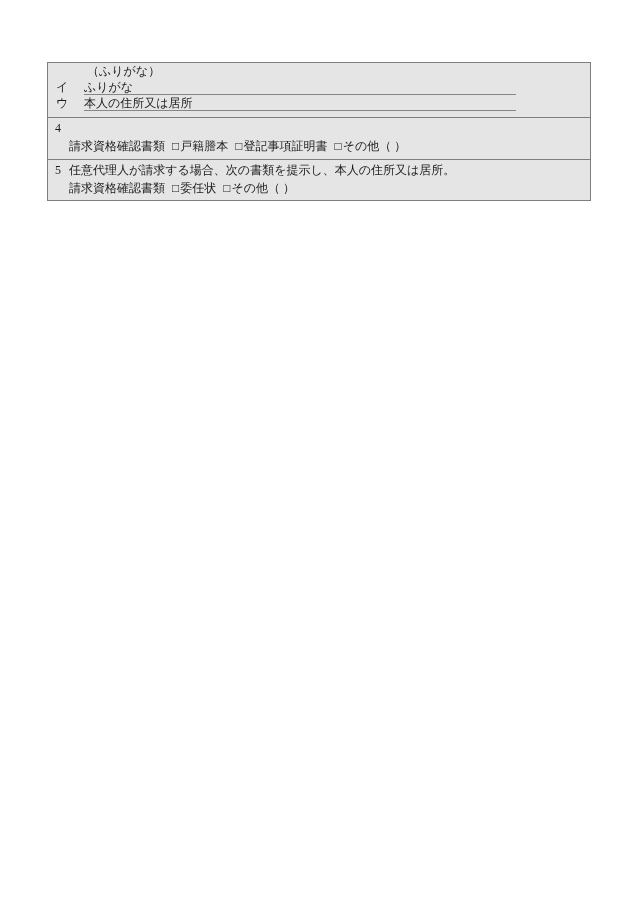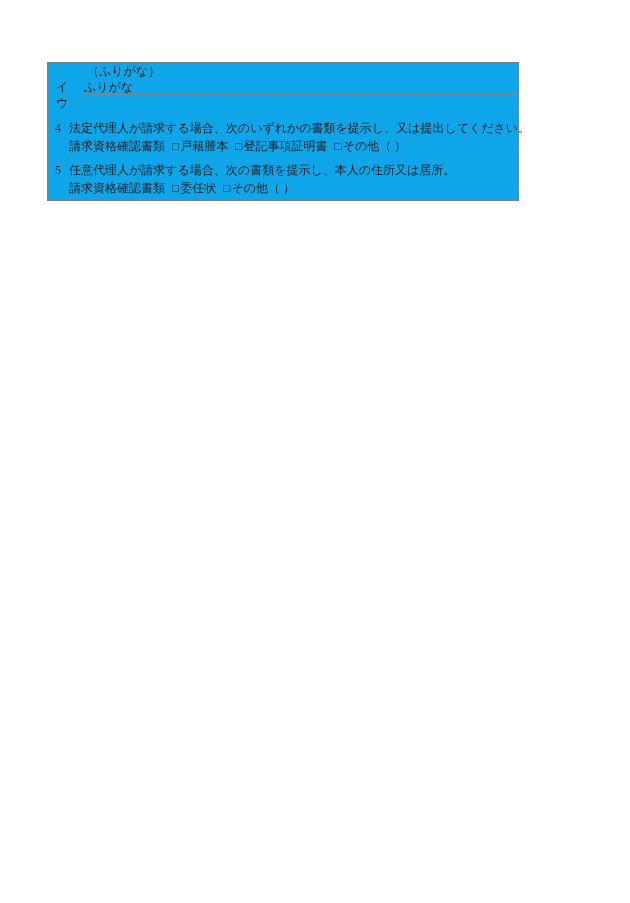--- a/index.html
+++ b/index.html
@@ -8,23 +8,23 @@
     background: #ffffff;
     font-family: "Liberation Serif", "DejaVu Serif", serif;
     font-size: 12px;
     color: #1c1c1c;
     position: relative;
     overflow: hidden;
   }
   .form-box {
     position: absolute;
     left: 47px; top: 62px;
-    width: 472px;
+    width: 544px;
     border: 1px solid #7e7e7e;
-    background: #0ea5e9;
+    background: #e5e5e5;
   }
   
   .sec-personal { height: 54px; }
   .furigana-line { margin-left: 39px; height: 16px; line-height: 16px; }
   .fill-row { display: flex; margin-left: 8px; height: 16px; line-height: 16px; }
   .fill-marker { width: 28px; flex: none; }
   .fill-line {
     width: 432px;
     border-bottom: 1px solid #868686;
     white-space: nowrap;
@@ -45,27 +45,27 @@
 <div class="form-box">
 
   <div class="sec-personal">
     <div class="furigana-line">（ふりがな）</div>
     <div class="fill-row">
       <span class="fill-marker">イ</span>
       <span class="fill-line"><span>ふりがな</span></span>
     </div>
     <div class="fill-row">
       <span class="fill-marker">ウ</span>
+      <span class="fill-line"><span>本人の住所又は居所</span></span>
     </div>
   </div>
 
   <div class="sec-item sec-item-4">
     <div class="item-head">
       <span class="item-num">4</span>
-      <span>法定代理人が請求する場合、次のいずれかの書類を提示し、又は提出してください。</span>
     </div>
     <div class="docs-line">
       <span>請求資格確認書類</span><span class="opt"><span class="cbx">□</span><span>戸籍謄本</span></span><span class="opt"><span class="cbx">□</span><span>登記事項証明書</span></span><span class="opt"><span class="cbx">□</span><span>その他（ ）</span></span>
     </div>
   </div>
 
   <div class="sec-item sec-item-5">
     <div class="item-head">
       <span class="item-num">5</span>
       <span>任意代理人が請求する場合、次の書類を提示し、本人の住所又は居所。</span>

